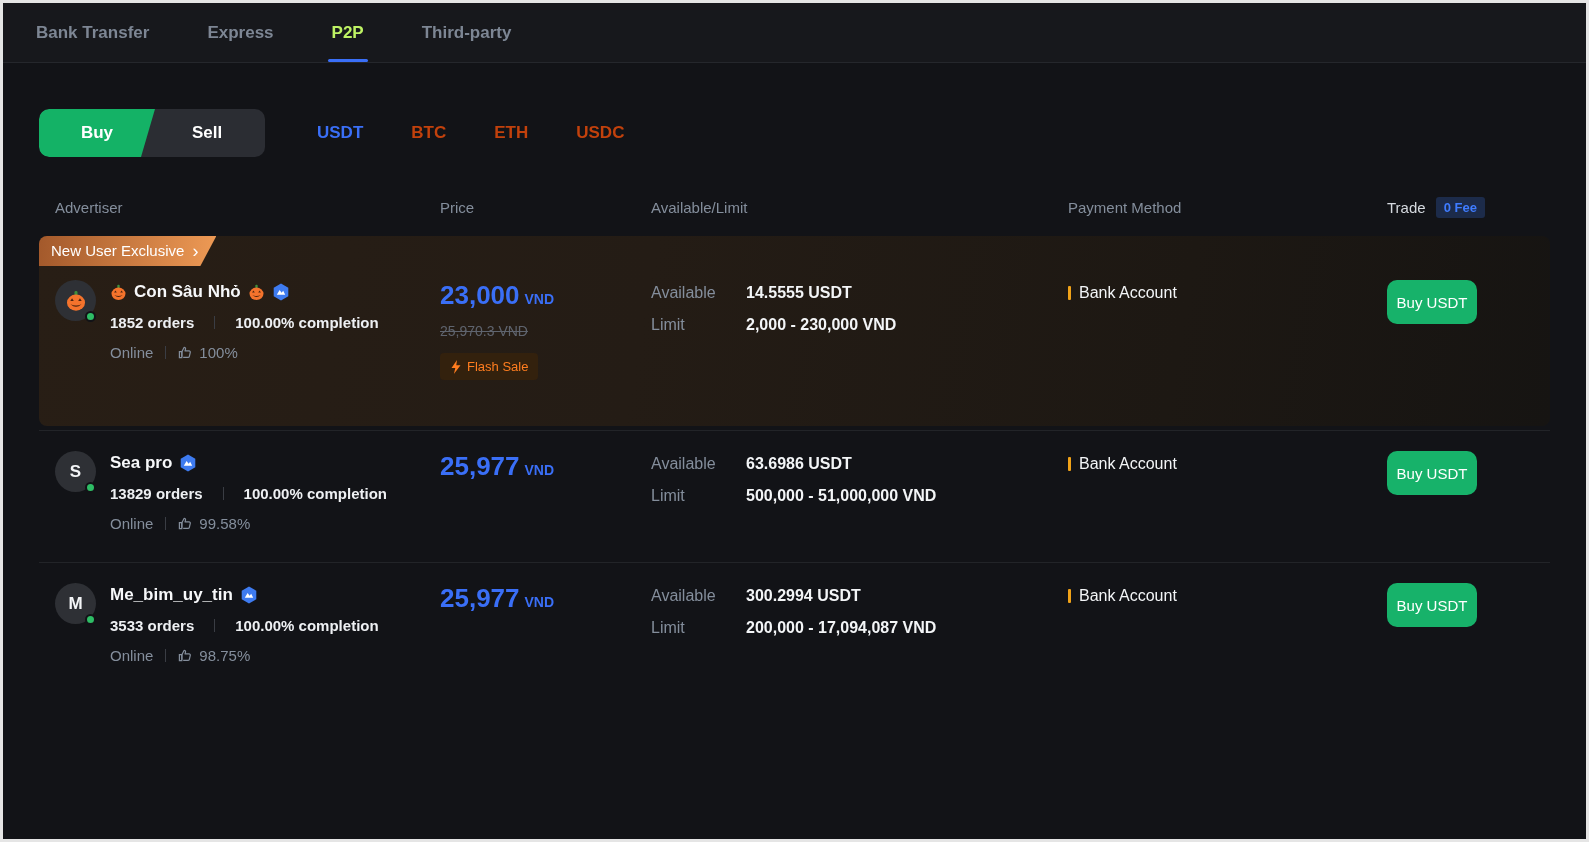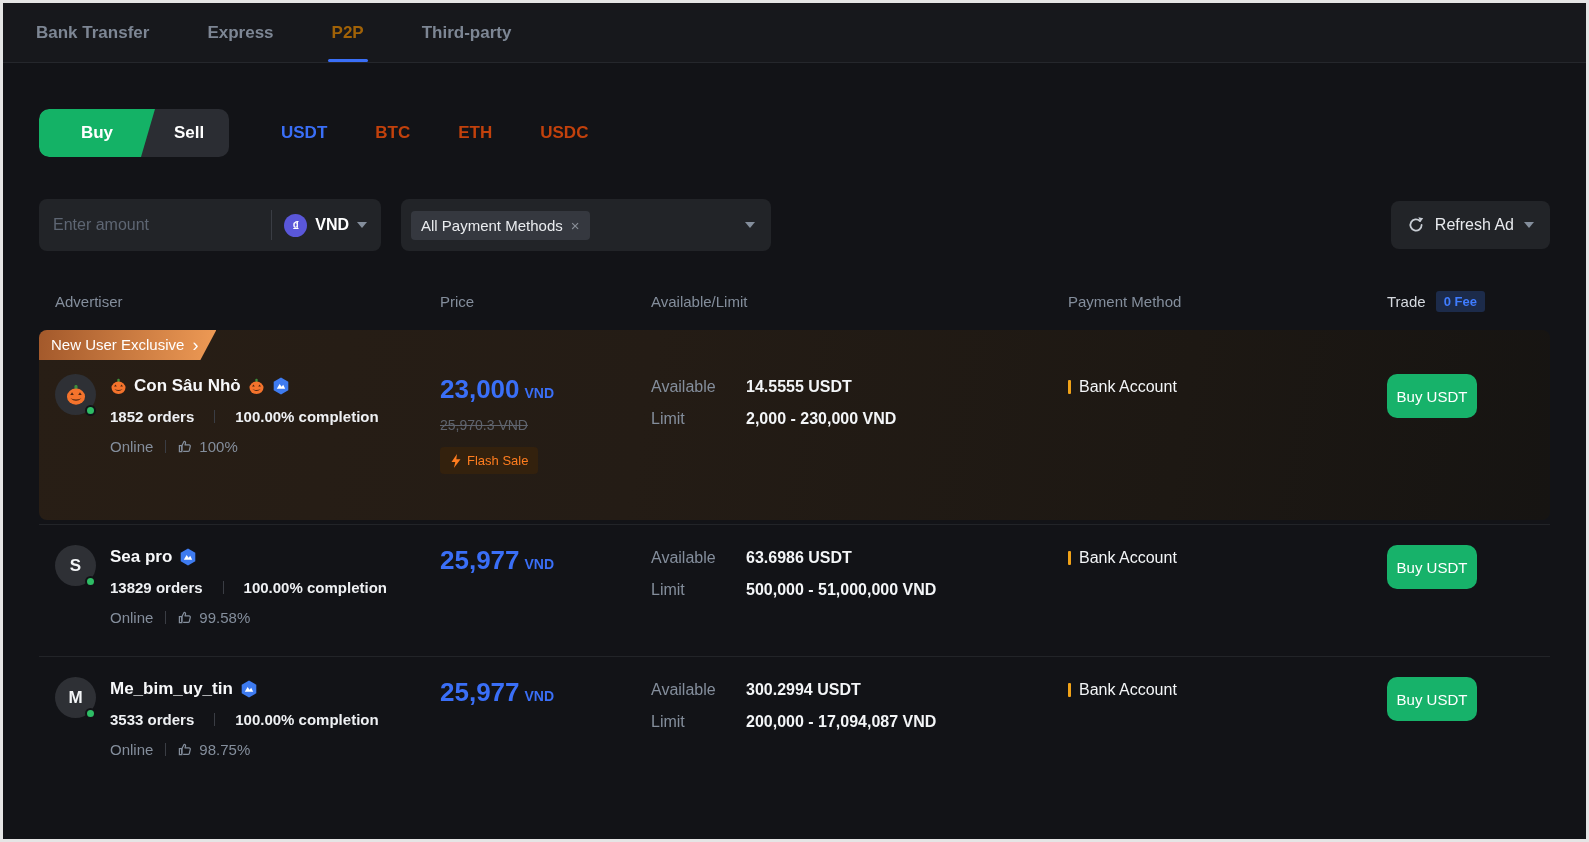--- a/index.html
+++ b/index.html
@@ -5,29 +5,29 @@
   * { margin:0; padding:0; box-sizing:border-box; }
   body { background:#000; font-family:"Liberation Sans", sans-serif; }
   .screen{ width:1589px; height:842px; background:#121317; border:3px solid #e5e5e5;
            overflow:hidden; position:relative; color:#eaecef; }
 
   
   .topnav{ height:60px; background:#17181c; border-bottom:1px solid #25272c;
            display:flex; align-items:center; gap:58px; padding:0 33px; }
   .topnav .tab{ font-size:17px; color:#7d8694; font-weight:bold; cursor:pointer;
                 position:relative; height:100%; display:flex; align-items:center; }
-  .topnav .tab.active{ color:#a16207; }
+  .topnav .tab.active{ color:#bef264; }
   .topnav .tab.active::after{ content:""; position:absolute; left:50%; transform:translateX(-50%);
                 bottom:0; width:40px; height:3px; background:#3a6ff7; border-radius:2px; }
 
   .main{ padding:0 36px; }
 
   
   .trade-row{ display:flex; align-items:center; margin-top:46px; }
-  .toggle{ display:flex; background:#2b2d33; border-radius:10px; width:190px; height:48px; overflow:hidden; position:relative; }
+  .toggle{ display:flex; background:#2b2d33; border-radius:10px; width:226px; height:48px; overflow:hidden; position:relative; }
   .toggle .buy{ width:116px; background:#14b266; color:#fff; font-size:17px; font-weight:bold;
                 display:flex; align-items:center; justify-content:center;
                 clip-path: polygon(0 0, 100% 0, calc(100% - 14px) 100%, 0 100%);
                 border-radius:10px 0 0 10px; cursor:pointer; }
   .toggle .sell{ flex:1; color:#fff; font-size:17px; font-weight:bold; display:flex;
                  align-items:center; justify-content:center; margin-left:-6px; cursor:pointer; }
   .coins{ display:flex; gap:48px; margin-left:52px; }
   .coins .coin{ font-size:17px; font-weight:bold; color:#c2410c; cursor:pointer; }
   .coins .coin.active{ color:#3a6ff7; }
 
@@ -159,45 +159,20 @@
         <div class="sell">Sell</div>
       </div>
       <div class="coins">
         <div class="coin active">USDT</div>
         <div class="coin">BTC</div>
         <div class="coin">ETH</div>
         <div class="coin">USDC</div>
       </div>
     </div>
 
-    <div class="filters">
-      <div class="amount-box">
-        <input type="text" placeholder="Enter amount" style="">
-        <div class="v-div"></div>
-        <div class="cur">
-          <div class="cur-ico">₫</div>
-          <div class="cur-label">VND</div>
-          <div class="caret"></div>
-        </div>
-      </div>
-      <div class="pay-box">
-        <div class="chip">
-          <span>All Payment Methods</span>
-          <span class="x">×</span>
-        </div>
-        <div class="caret"></div>
-      </div>
-      <div class="refresh-btn">
-        <svg width="18" height="18" viewBox="0 0 18 18">
-            <use href="#refresh"></use>
-          </svg>
-        <span>Refresh Ad</span>
-        <div class="caret"></div>
-      </div>
-    </div>
 
     <div class="grid thead">
       <div class="h h-ad">Advertiser</div>
       <div class="h">Price</div>
       <div class="h">Available/Limit</div>
       <div class="h">Payment Method</div>
       <div class="h h-trade">
         <span style="color:#d5d9df">Trade</span>
         <span class="fee-badge">0 Fee</span>
       </div>

